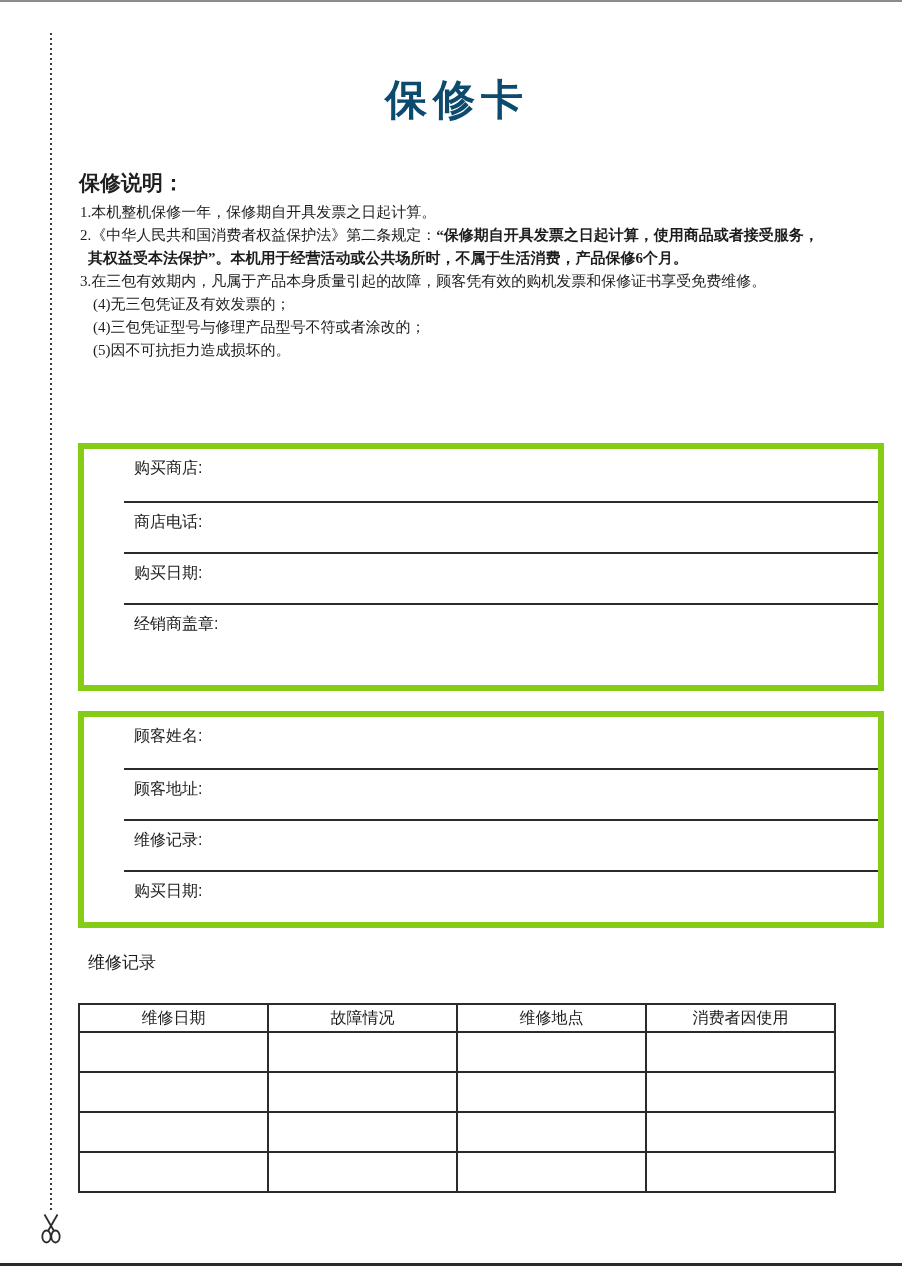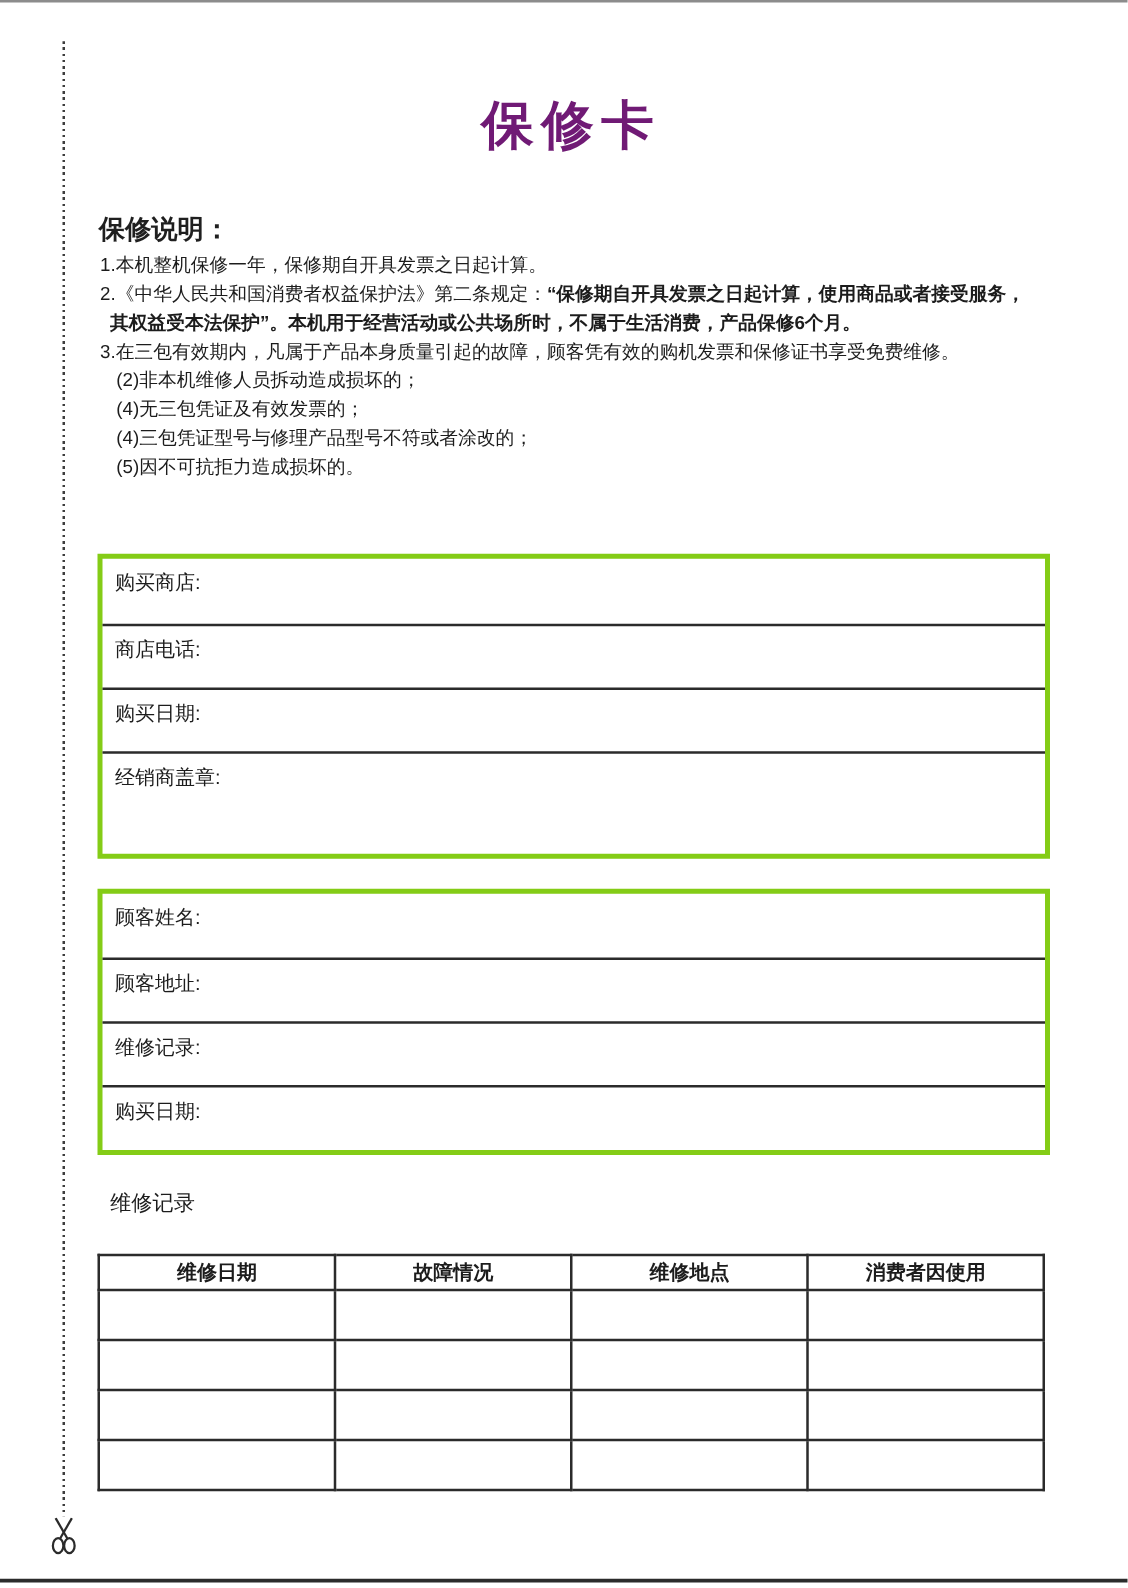--- a/index.html
+++ b/index.html
@@ -34,43 +34,44 @@
   
   .content {
     position: absolute; left: 78px; top: 0; width: 758px; height: 1270px;
   }
 
   .doc-title {
     position: absolute; top: 72px; left: 0; width: 100%;
     text-align: center;
     font-size: 42px; font-weight: bold;
     letter-spacing: 6px;
-    color: #701a75;
+    color: #0c4a6e;
   }
 
   .notice-heading {
     position: absolute; top: 169px; left: 1px;
     font-size: 21px; font-weight: bold; color: #1f1f1f;
   }
 
   .notice {
-    position: absolute; top: 201px; left: 2px; width: 756px;
+    position: absolute; top: 201px; left: 2px; width: 756px; font-family: Liberation Serif, serif;
   }
   .notice-line {
     height: 23px; line-height: 23px;
     font-size: 15px; white-space: nowrap;
   }
   .notice-line .b { font-weight: bold; }
   .ind-half { padding-left: 8px; }
   .ind-sub  { padding-left: 13px; }
 
   
   .field-box {
     position: absolute; left: 0; width: 754px;
-    border: 4px solid #84cc16;
+    border: 6px solid #84cc16;
+    padding-left: 40px;
   }
   .box-purchase { top: 443px; }
   .box-customer { top: 711px; }
   .field-row {
     box-sizing: border-box;
     border-top: 2px solid #2b2b2b;
   }
   .field-row:first-child { border-top: none; }
   .field-row .label {
     display: block; padding: 9px 0 0 10px;
@@ -85,21 +86,21 @@
     font-size: 17px; color: #1c1c1c;
   }
 
   .repair-table {
     position: absolute; top: 1003px; left: 0;
     width: 758px; border-collapse: collapse;
     table-layout: fixed;
   }
   .repair-table th, .repair-table td {
     border: 2px solid #2b2b2b;
-    font-size: 16px; font-weight: bold;
+    font-size: 16px; font-weight: normal;
     text-align: center; color: #1c1c1c;
     padding: 0;
   }
   .repair-table th { height: 26px; }
   .repair-table td { height: 38px; }
 </style>
 </head>
 <body>
 
 <div class="top-rule"></div>
@@ -119,21 +120,20 @@
 
   <div class="doc-title">保修卡</div>
 
   <div class="notice-heading">保修说明：</div>
 
   <div class="notice">
     <div class="notice-line"><span>1.本机整机保修一年，保修期自开具发票之日起计算。</span><span class="b"></span></div>
     <div class="notice-line"><span>2.《中华人民共和国消费者权益保护法》第二条规定：</span><span class="b">“保修期自开具发票之日起计算，使用商品或者接受服务，</span></div>
     <div class="notice-line ind-half"><span></span><span class="b">其权益受本法保护”。本机用于经营活动或公共场所时，不属于生活消费，产品保修6个月。</span></div>
     <div class="notice-line"><span>3.在三包有效期内，凡属于产品本身质量引起的故障，顾客凭有效的购机发票和保修证书享受免费维修。</span><span class="b"></span></div>
-    <div class="notice-line ind-sub"><span>(2)非本机维修人员拆动造成损坏的；</span><span class="b"></span></div>
     <div class="notice-line ind-sub"><span>(4)无三包凭证及有效发票的；</span><span class="b"></span></div>
     <div class="notice-line ind-sub"><span>(4)三包凭证型号与修理产品型号不符或者涂改的；</span><span class="b"></span></div>
     <div class="notice-line ind-sub"><span>(5)因不可抗拒力造成损坏的。</span><span class="b"></span></div>
   </div>
 
   <div class="field-box box-purchase">
     <div class="field-row h-52">
       <span class="label">购买商店:</span>
     </div>
     <div class="field-row h-51">

